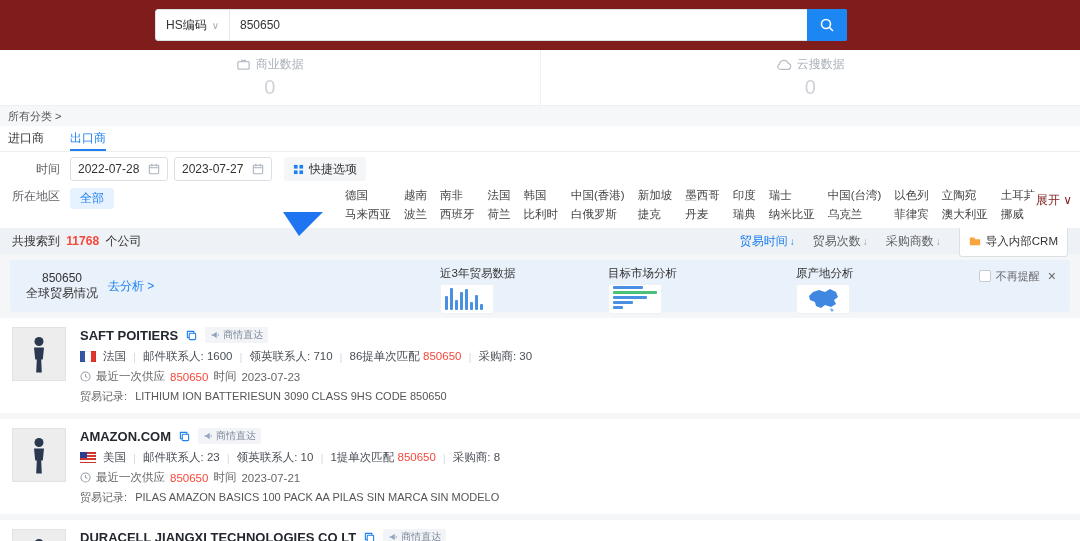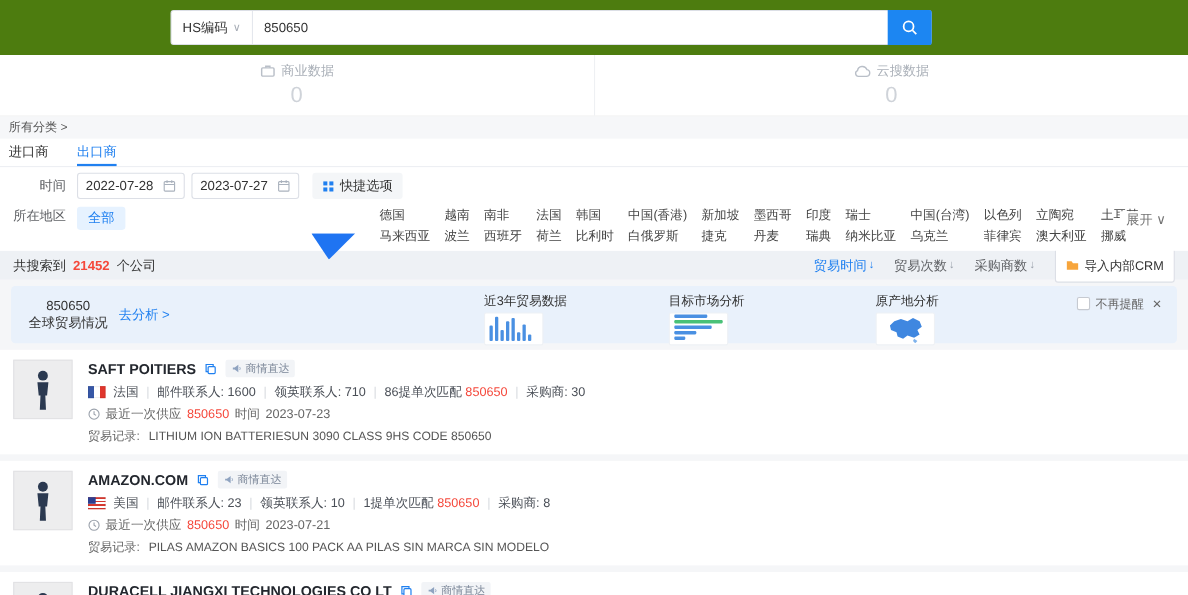--- a/index.html
+++ b/index.html
@@ -1,21 +1,21 @@
 <!DOCTYPE html>
 <html><head>
 <meta charset="utf-8">
 <style>
   *{box-sizing:border-box;margin:0;padding:0}
   body{width:1080px;height:541px;margin:0;overflow:hidden;background:#f5f6f8;
        font-family:"Liberation Sans","DejaVu Sans",sans-serif;font-size:12px;color:#333}
   svg{display:block;flex:none}
 
   
-  .topbar{height:50px;background:#4d7c0f;position:relative}
+  .topbar{height:50px;background:#7f1d1d;position:relative}
   .search-box{position:absolute;left:155px;top:9px;width:692px;height:32px;display:flex;
               border:1px solid #dcdfe6;border-radius:3px;background:#fff}
   .search-select{width:74px;display:flex;align-items:center;justify-content:center;gap:5px;
                  border-right:1px solid #e4e7ed;color:#333;cursor:pointer;font-size:12px}
   .chev{color:#a6acb5;font-size:10px}
   .search-input{flex:1;border:none;outline:none;padding:0 10px;font-size:12px;color:#333;background:transparent}
   .search-btn{width:40px;background:#1c86f2;border:none;display:flex;align-items:center;
               justify-content:center;cursor:pointer;border-radius:0 2px 2px 0;margin:-1px -1px -1px 0}
 
   
@@ -38,21 +38,21 @@
   .flabel{width:60px;text-align:right;margin-right:10px;color:#606266;flex:none}
   .date-box{display:flex;align-items:center;justify-content:space-between;width:98px;height:24px;
             border:1px solid #dcdfe6;border-radius:3px;padding:0 7px;margin-right:6px;color:#333;cursor:pointer}
   .quick{display:flex;align-items:center;gap:5px;height:24px;padding:0 9px;background:#f4f6f8;
          border-radius:3px;margin-left:6px;color:#333;cursor:pointer}
   .region-row{margin-top:7px;align-items:flex-start}
   .chip-all{background:#e6f2ff;color:#2080f0;padding:2px 10px;border-radius:3px;cursor:pointer;flex:none}
   .countries{position:absolute;left:345px;top:36px;display:flex;gap:13px}
   .country-col{display:flex;flex-direction:column;gap:4px;color:#444;font-size:11.5px;white-space:nowrap}
   .country-col span{cursor:pointer}
-  .expand{position:absolute;right:20px;top:40px;color:#737373;cursor:pointer;background:#fff;padding-left:6px}
+  .expand{position:absolute;right:8px;top:40px;color:#7f1d1d;cursor:pointer;background:#fff;padding-left:6px}
 
   
   .tooltip{position:absolute;left:95px;top:10px;width:215px;height:53px;z-index:6;
            background:linear-gradient(180deg,#3b8bff,#1f74f2);border-radius:10px;
            display:flex;align-items:center;justify-content:center;color:#fff;
            font-size:25px;font-weight:bold;box-shadow:0 5px 12px rgba(31,116,242,.35)}
   .tooltip-tail{position:absolute;left:283px;top:60px;width:40px;height:24px;z-index:5;
                 background:#1f74f2;clip-path:polygon(0 0,100% 0,40% 100%)}
 
   
@@ -264,21 +264,21 @@
       </div>
   </div>
   <span class="expand">展开 ∨</span>
 
   <div class="tooltip-tail"></div>
 </div>
 
 <div class="results-bar">
   <div class="res-left">
     <span>共搜索到</span>
-    <span class="res-count">21452</span>
+    <span class="res-count">11768</span>
     <span>个公司</span>
   </div>
   <div class="sorts">
     <span class="sort active">
       <span>贸易时间</span>
       <span class="arrow">↓</span>
     </span>
     <span class="sort">
       <span>贸易次数</span>
       <span class="arrow">↓</span>

